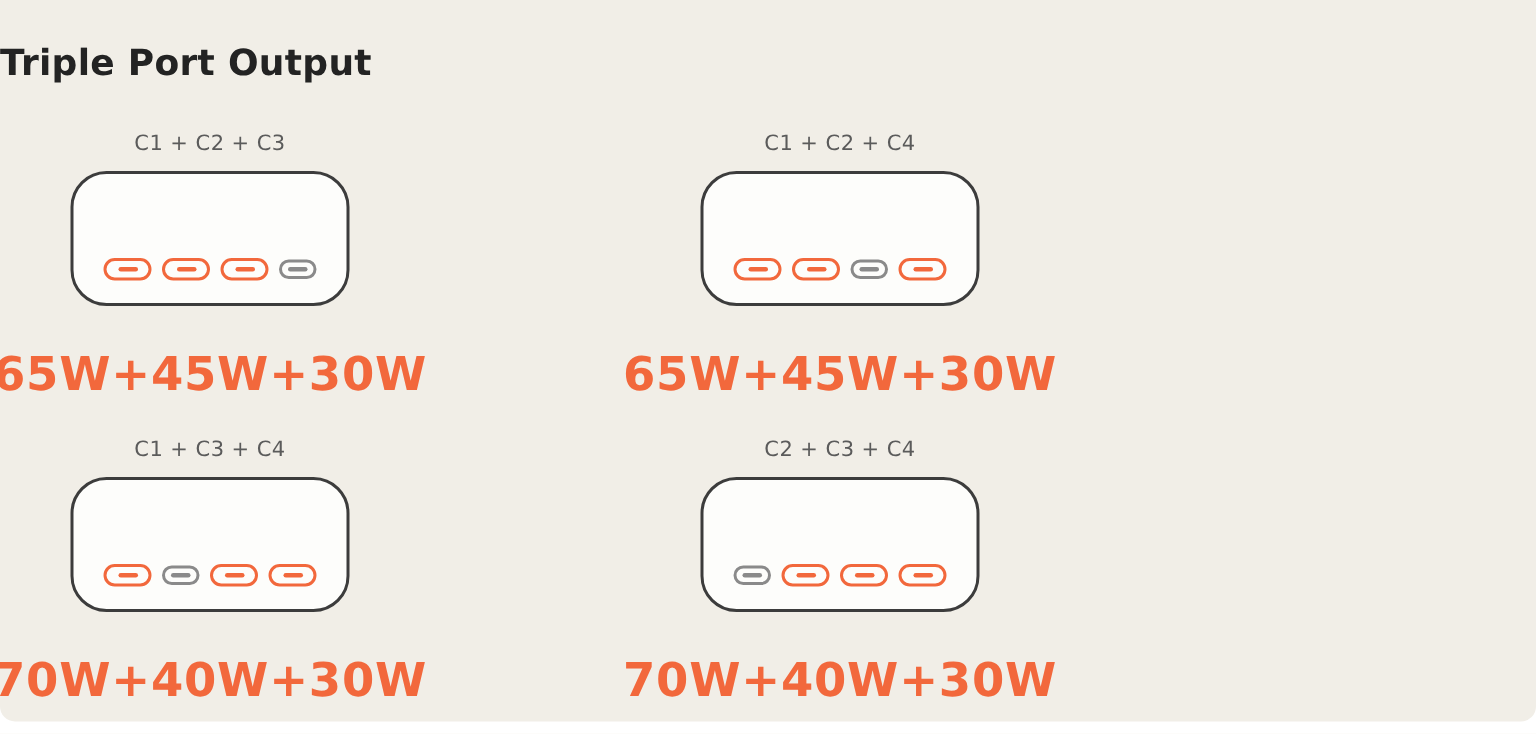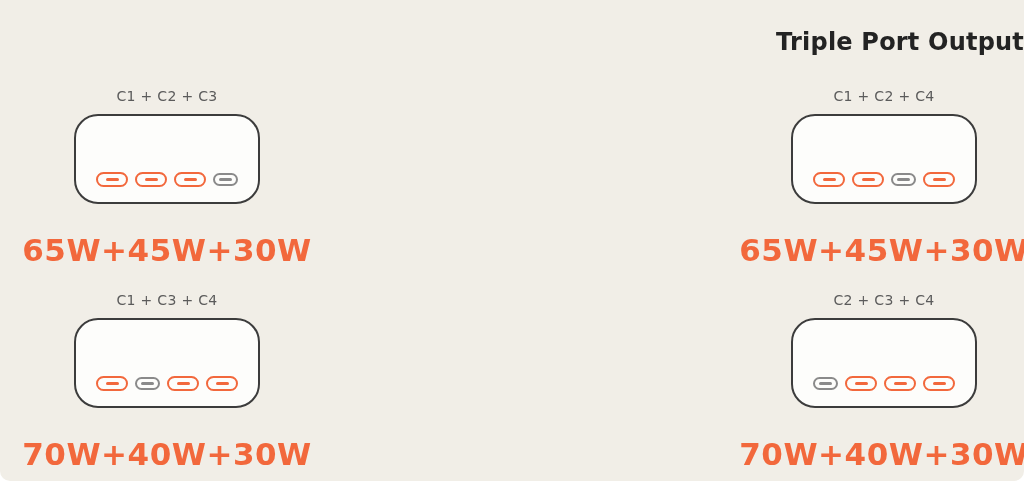--- a/index.html
+++ b/index.html
@@ -20,37 +20,36 @@
     top: 0;
     left: 0;
     width: 1024px;
     height: 481px;
     background: #f1eee7;
     border-radius: 0 0 10px 10px;
   }
   .page-title {
     margin: 0;
     padding-top: 28px;
-    text-align: right;
+    text-align: left;
     font-size: 24px;
     font-weight: bold;
     color: #232323;
     letter-spacing: 0.2px;
   }
   .grid {
     margin-top: 32px;
     display: flex;
     flex-direction: column;
     gap: 24px;
   }
   .row {
     display: flex;
-    justify-content: space-between;
+    justify-content: flex-start;
     gap: 140px;
-    padding-left: 27px;
   }
   .cell {
     width: 280px;
     display: flex;
     flex-direction: column;
     align-items: center;
   }
   .combo-label {
     font-size: 14px;
     color: #5b5b5b;

